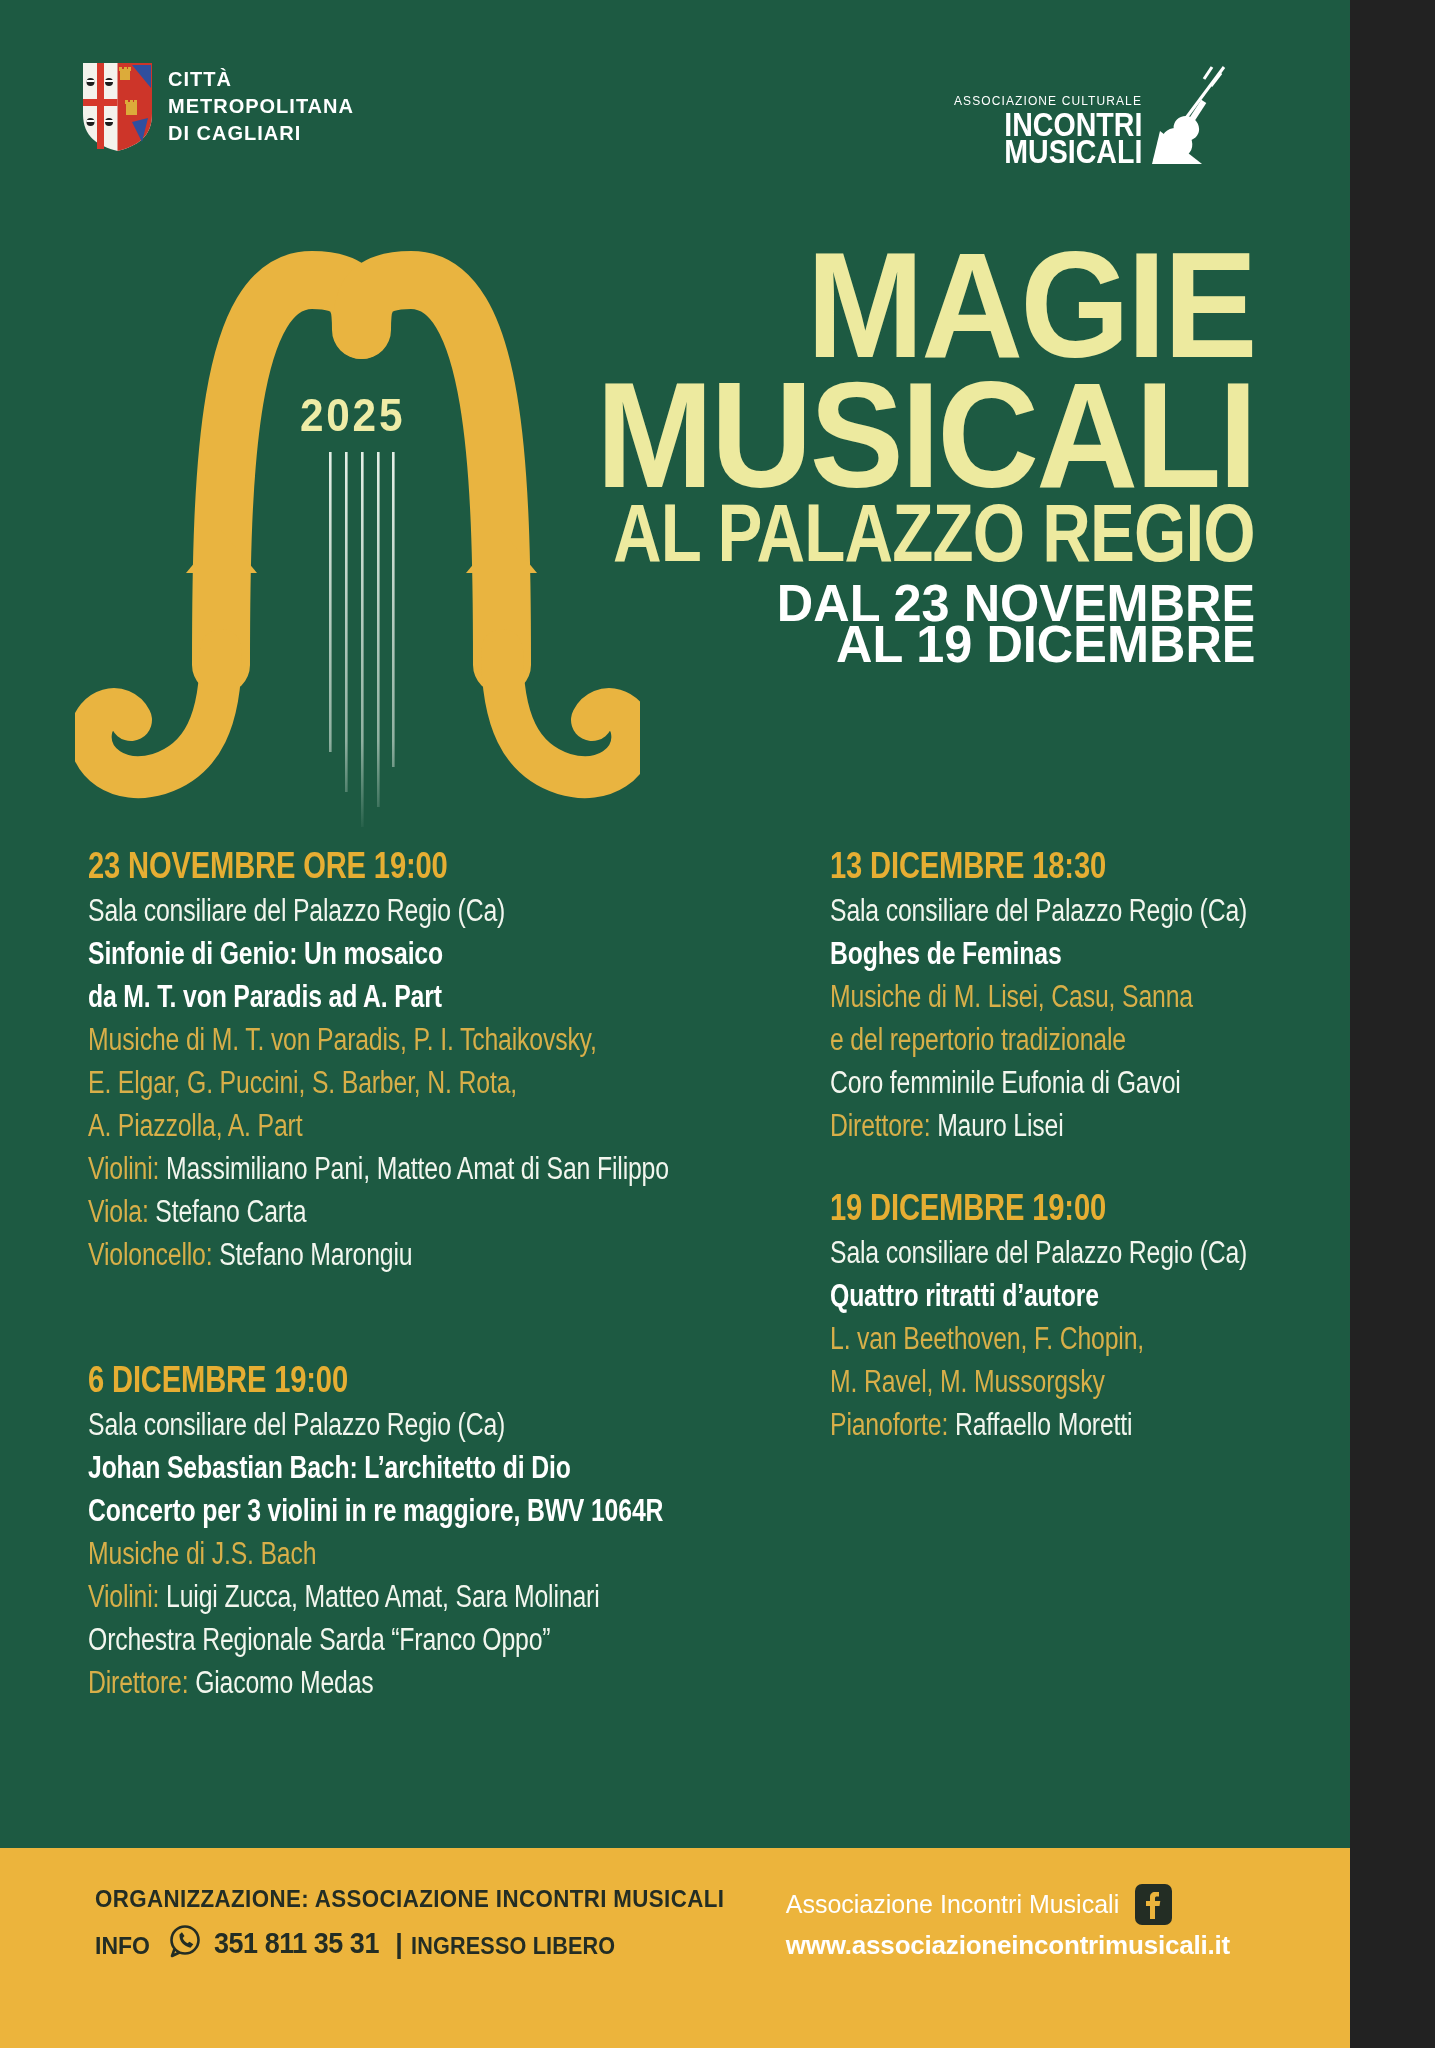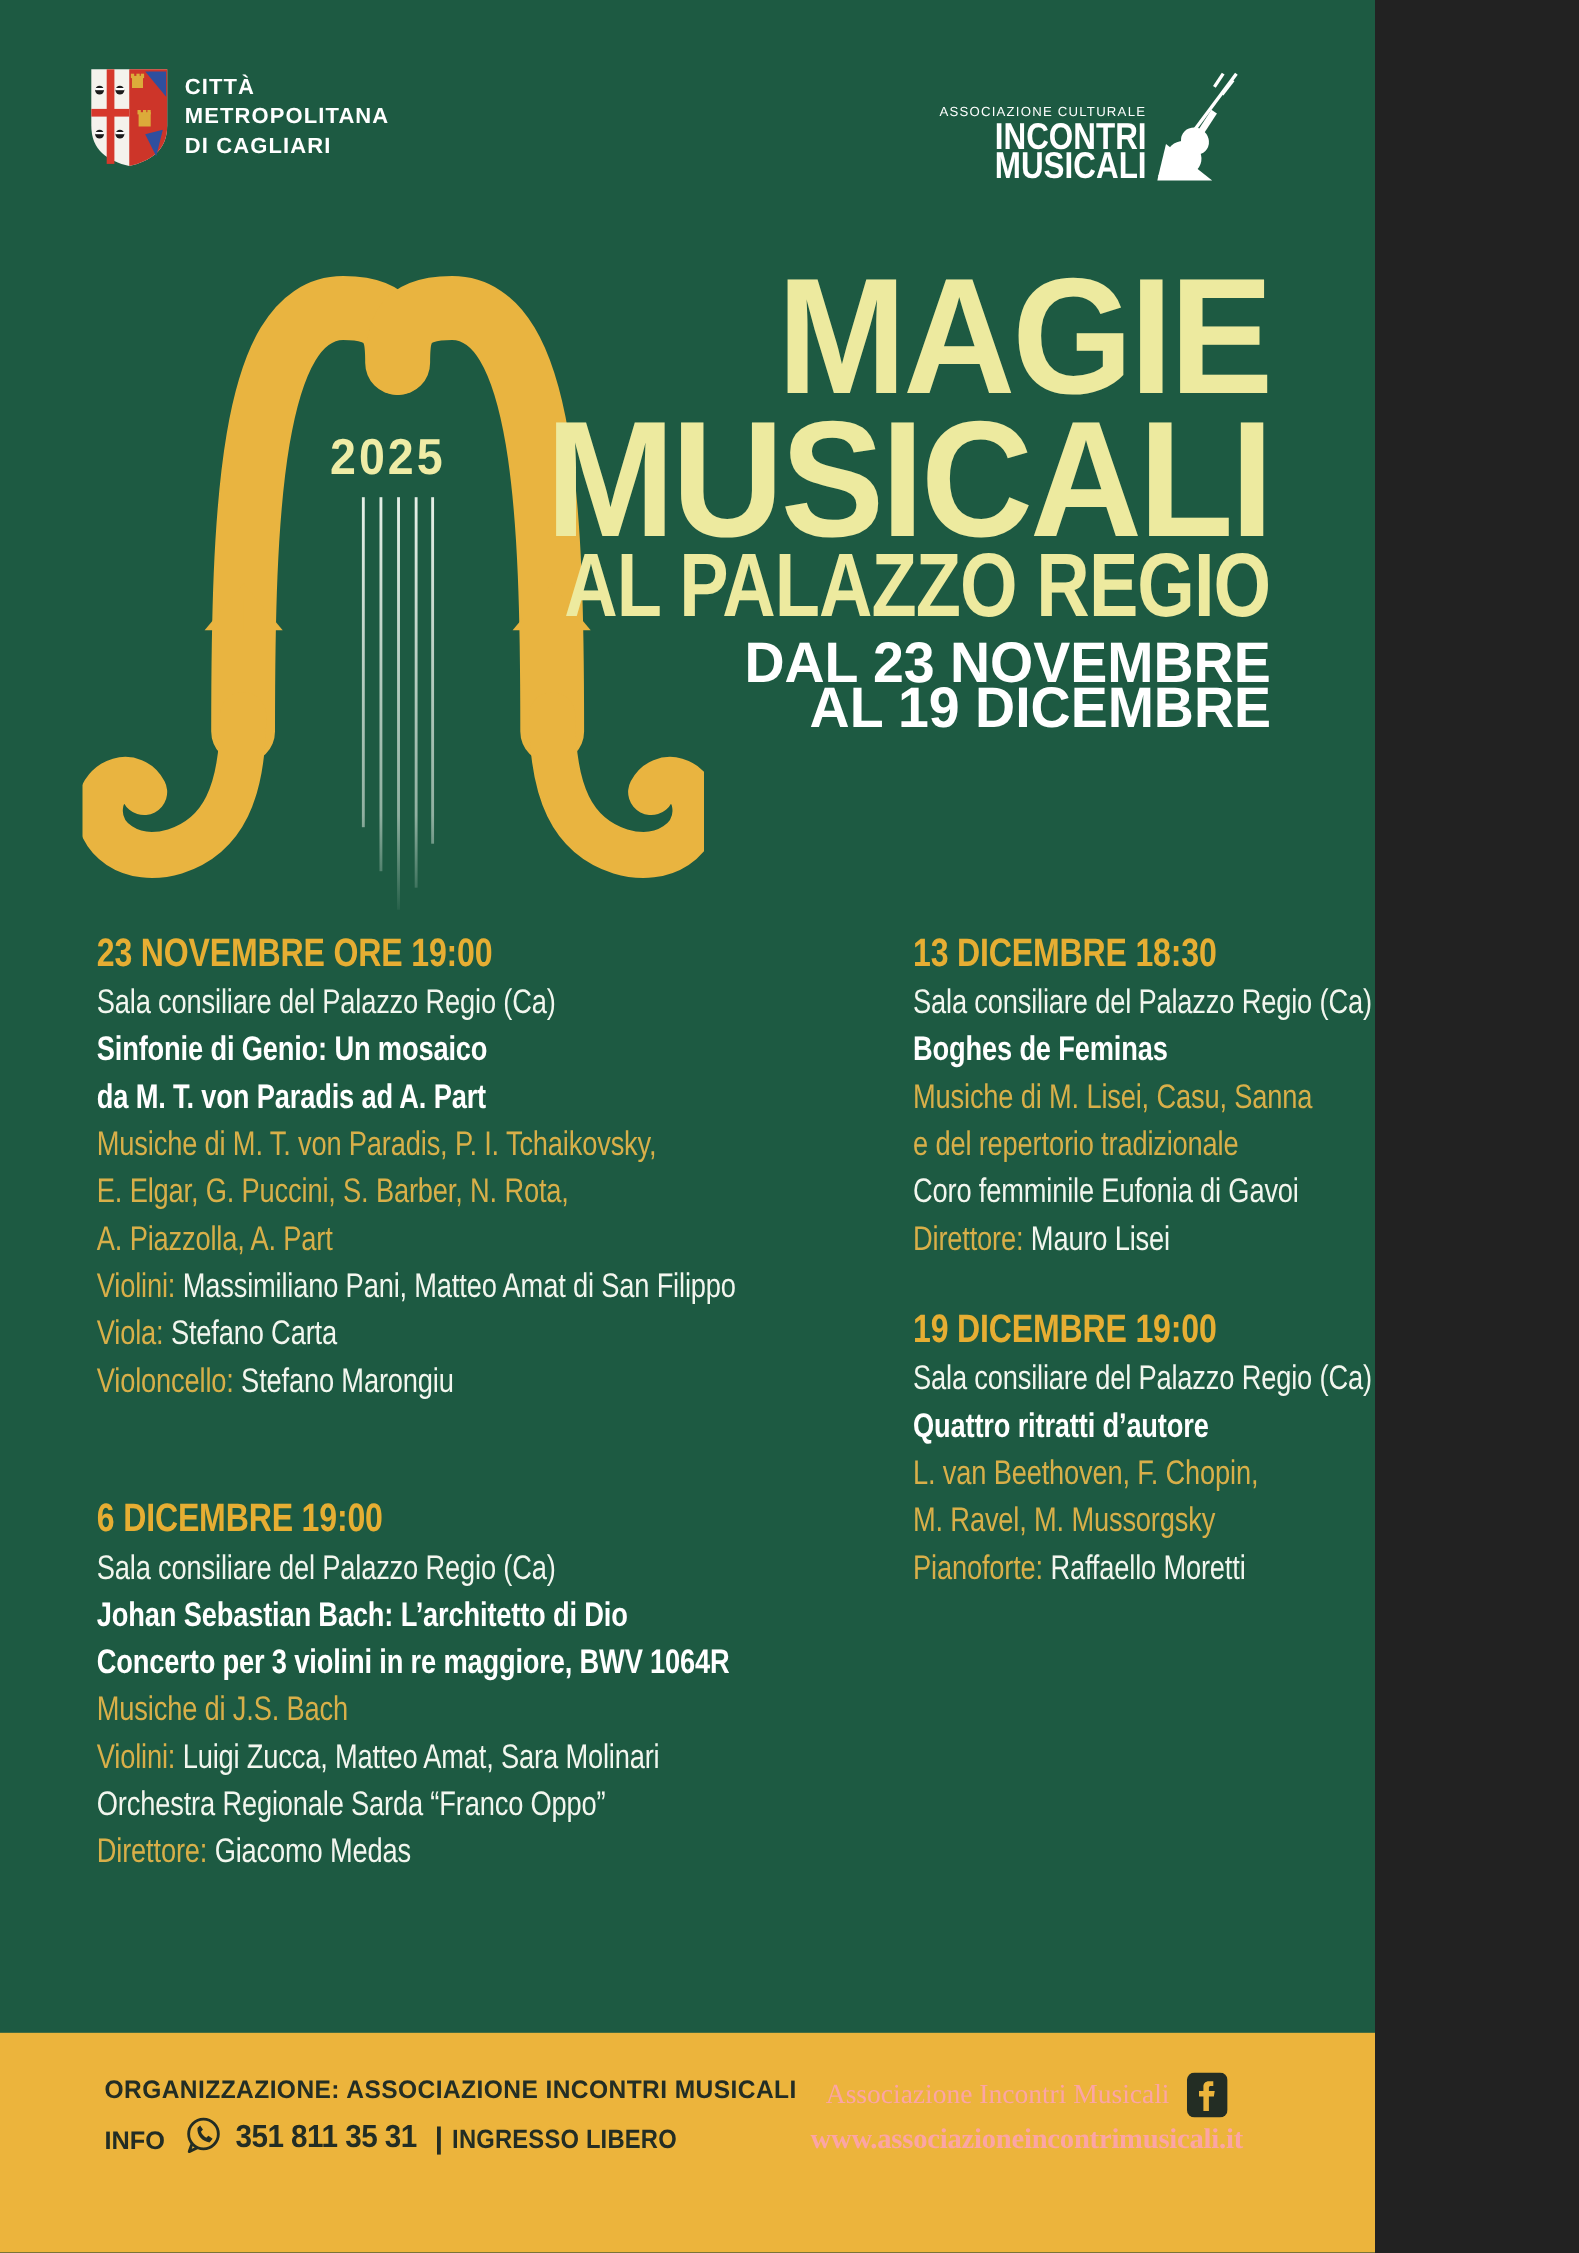--- a/index.html
+++ b/index.html
@@ -1,17 +1,17 @@
 <!DOCTYPE html>
 <html><head>
 <meta charset="utf-8">
 <style>
   html,body{margin:0;padding:0;background:#222;}
   #poster{
-    position:relative;width:1250px;height:2048px;overflow:hidden;
+    position:relative;width:1350px;height:2048px;overflow:hidden;
     background:#1d5a42;
     font-family:"Liberation Sans",sans-serif;
     -webkit-font-smoothing:antialiased;
   }
   
   #city-logo{position:absolute;left:82px;top:62px;display:flex;}
   #city-text{position:absolute;left:168px;top:66px;color:#ffffff;font-weight:bold;
     font-size:20px;line-height:27px;letter-spacing:1px;}
   #assoc-logo{position:absolute;right:118px;top:58px;display:flex;align-items:flex-end;}
   #assoc-text{text-align:right;color:#ffffff;margin-right:10px;margin-top:36px;}
@@ -46,21 +46,21 @@
   .seg-g{color:#d8af49;}
   
   #footer-bar{position:absolute;left:0;top:1848px;width:1435px;height:200px;background:#ecb43c;}
   #footer-left{position:absolute;left:95px;top:1886px;color:#232d24;}
   #footer-org{font-size:23px;font-weight:bold;letter-spacing:0.4px;transform:scaleX(0.97);transform-origin:0 0;}
   #footer-info{display:flex;align-items:flex-end;margin-top:9px;}
   #info-label{font-size:23px;font-weight:bold;margin-right:16px;}
   #phone-number{font-size:29px;font-weight:bold;letter-spacing:-0.5px;margin-left:10px;transform:scaleX(0.93);transform-origin:0 50%;}
   #info-sep{font-size:27px;font-weight:bold;margin:0 8px 0 4px;}
   #free-entry{font-size:24px;font-weight:bold;transform:scaleX(0.9);transform-origin:0 50%;letter-spacing:0.2px;}
-  #footer-right{position:absolute;right:120px;top:1884px;display:flex;flex-direction:column;align-items:center;color:#fca5a5;font-family:Liberation Serif, serif;}
+  #footer-right{position:absolute;right:120px;top:1884px;display:flex;flex-direction:column;align-items:flex-start;color:#ffffff;}
   #footer-right-row{display:flex;align-items:center;}
   #assoc-name{font-size:25px;margin-right:16px;}
   #website-url{font-size:26px;font-weight:bold;margin-top:5px;letter-spacing:-0.2px;}
   svg{display:block;}
 </style>
 </head>
 <body>
 
 <div id="poster">
 

